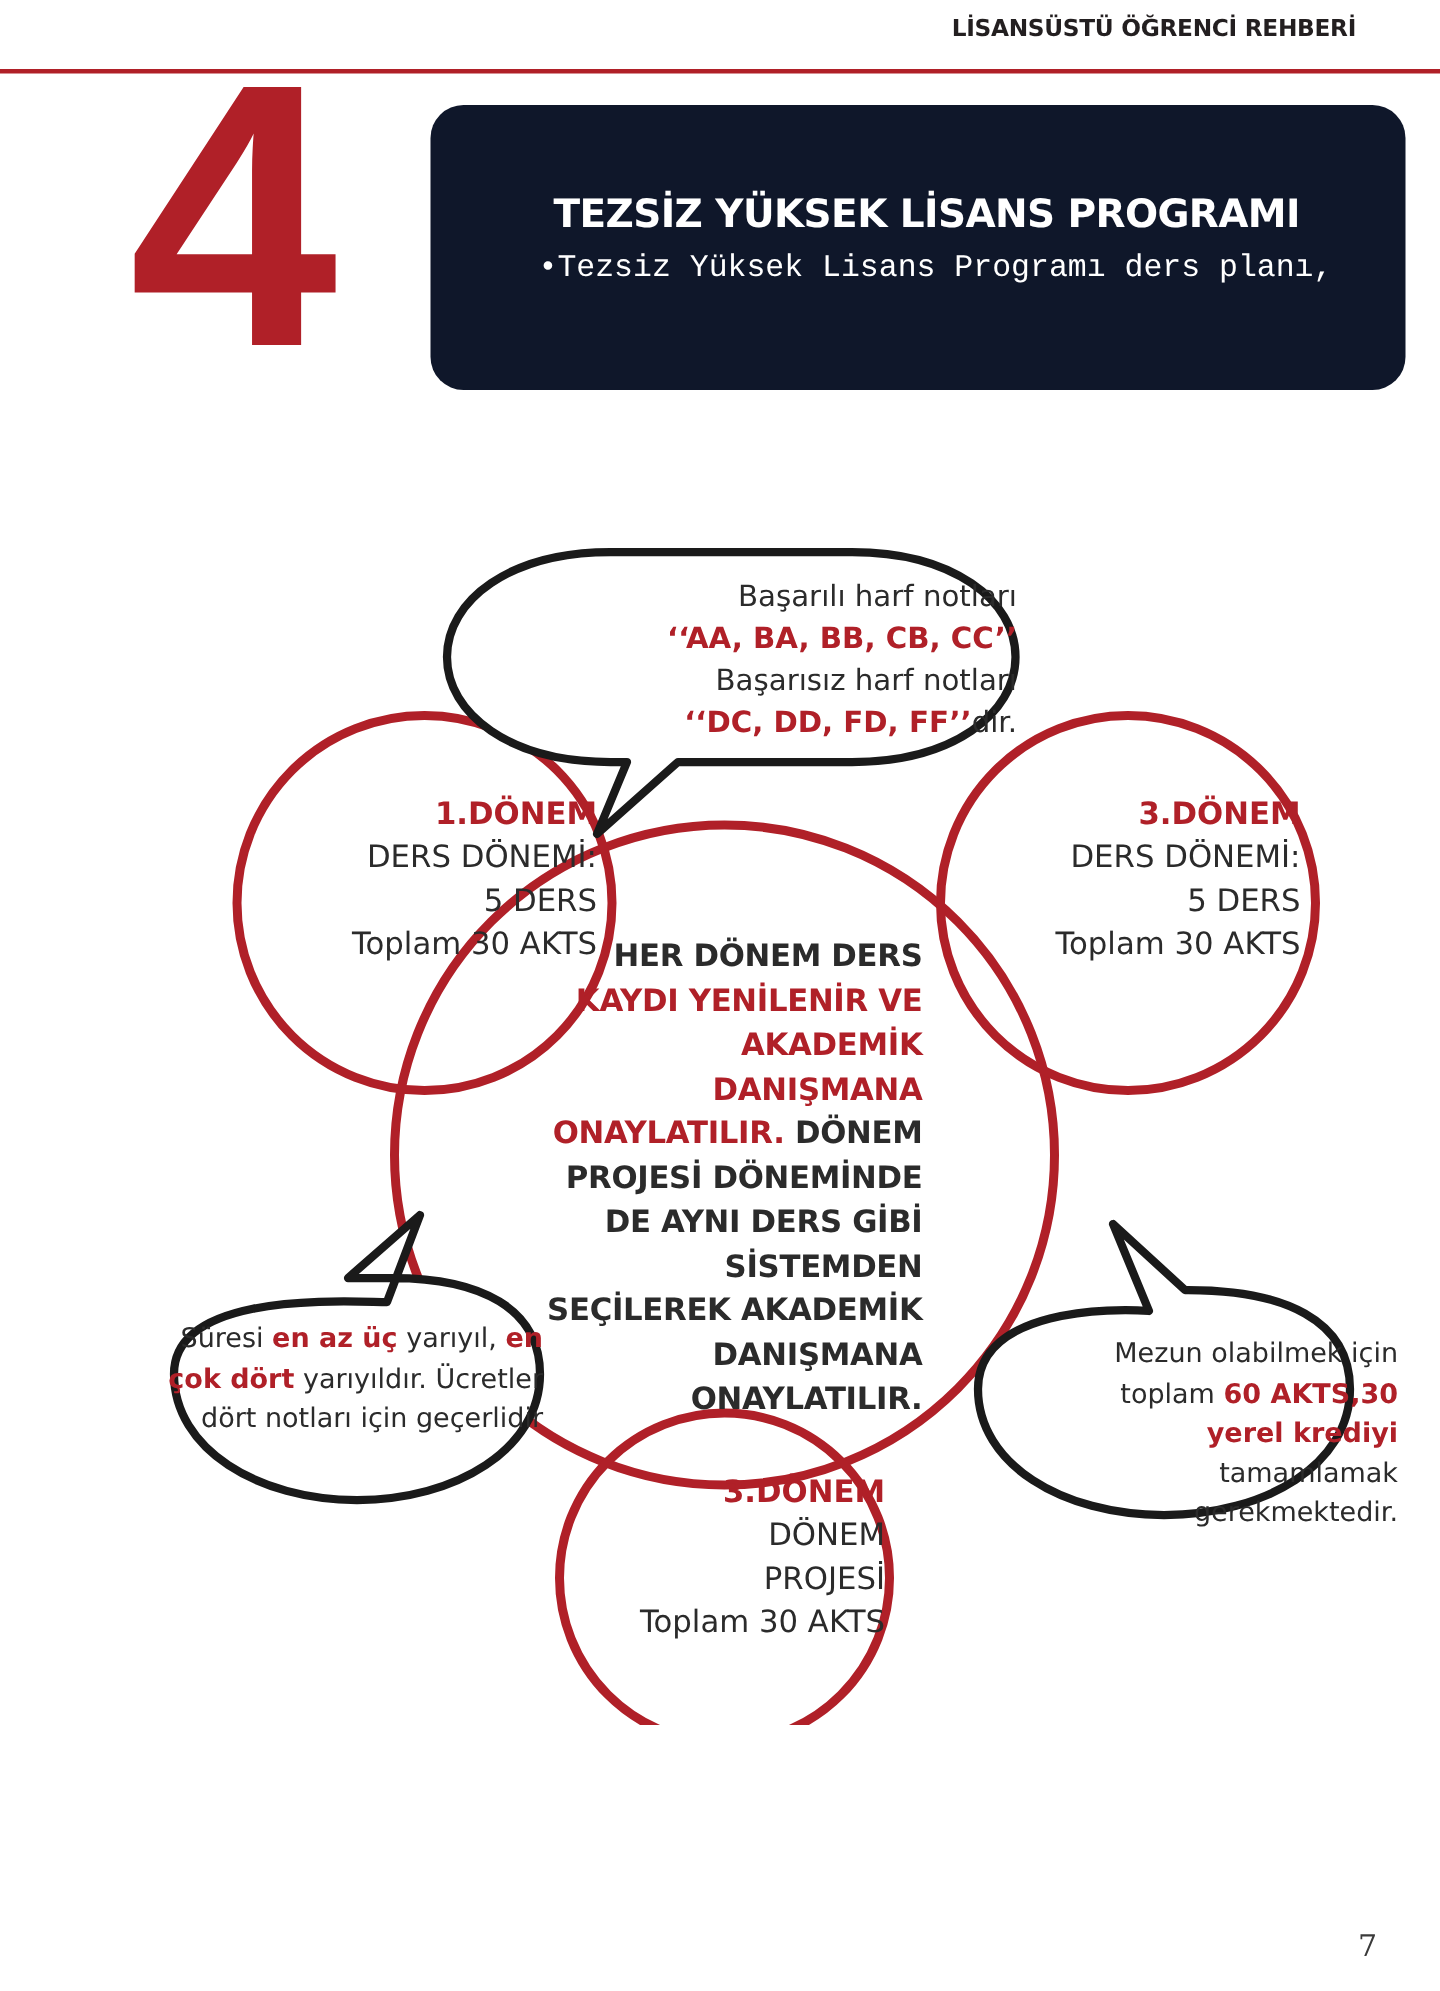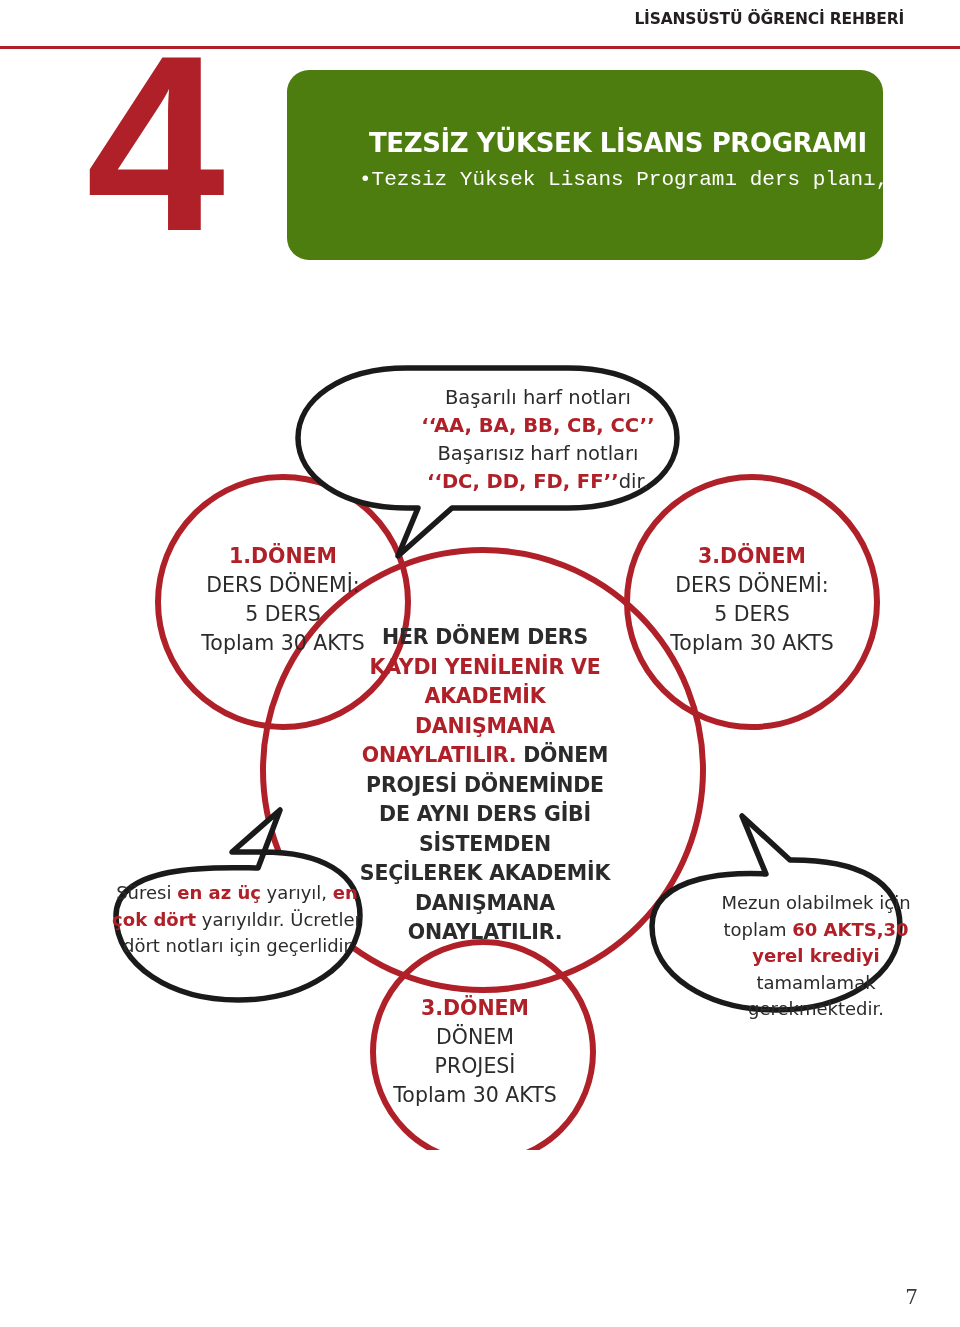--- a/index.html
+++ b/index.html
@@ -53,23 +53,23 @@
     font-weight: bold;
     color: #b02028;
     letter-spacing: -6px;
   }
 
   
   .title-banner {
     position: absolute;
     left: 287px;
     top: 70px;
-    width: 596px;
+    width: 650px;
     height: 190px;
-    background: #4d7c0f;
+    background: #0f172a;
     border-radius: 22px;
   }
   .banner-title {
     position: absolute;
     left: 82px;
     top: 58px;
     font-family: "DejaVu Sans", "Liberation Sans", sans-serif;
     font-size: 26px;
     font-weight: bold;
     letter-spacing: -0.4px;
@@ -96,21 +96,21 @@
     height: 790px;
   }
   .diagram svg {
     position: absolute;
     left: 0;
     top: 0;
   }
 
   .txt {
     position: absolute;
-    text-align: center;
+    text-align: right;
     color: #2b2b2b;
     font-family: "DejaVu Sans", "Liberation Sans", sans-serif;
   }
   .em-red {
     color: #b02028;
     font-weight: bold;
   }
 
   
   .bubble-top-text {
@@ -119,21 +119,20 @@
     width: 280px;
     font-size: 19.5px;
     line-height: 28px;
   }
 
   
   .node-label {
     font-size: 20.5px;
     line-height: 29px;
     width: 230px;
-    margin-top: 14px;
   }
   .node-head {
     font-weight: bold;
     color: #b02028;
     font-size: 20.5px;
   }
   .node-1 { left: 168px; top: 168px; }
   .node-2 { left: 637px; top: 168px; }
   .node-3 { left: 360px; top: 620px; }
 

